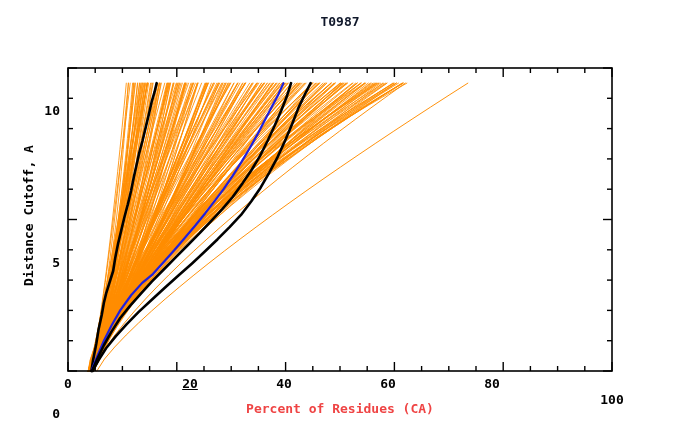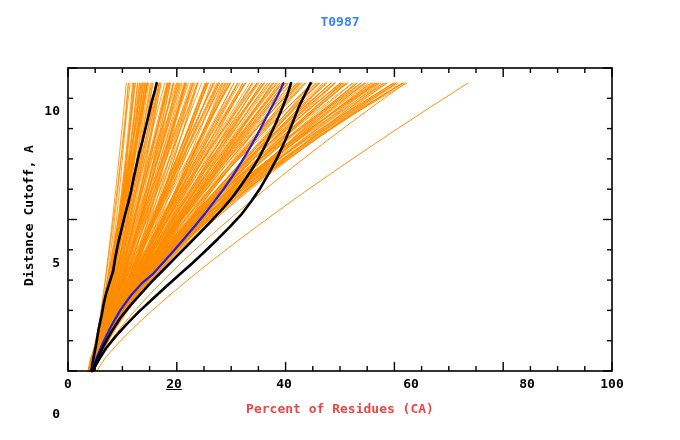--- a/index.html
+++ b/index.html
@@ -5,21 +5,21 @@
   html,body{margin:0;padding:0;}
   body{
     width:680px;height:440px;background:#ffffff;
     font-family:"DejaVu Sans Mono","Liberation Mono",monospace;
     overflow:hidden;position:relative;
   }
   #fig{position:absolute;left:0;top:0;width:680px;height:440px;}
   .ttl{
     position:absolute;left:0;top:14px;width:680px;text-align:center;
     font-family:"DejaVu Sans Mono","Liberation Mono",monospace;
-    font-size:13px;font-weight:bold;color:#3b82f6;letter-spacing:0px;
+    font-size:13px;font-weight:bold;color:#0f172a;letter-spacing:0px;
   }
   .xlab{
     position:absolute;left:0;top:401px;width:680px;text-align:center;
     font-family:"DejaVu Sans Mono","Liberation Mono",monospace;
     font-size:13px;font-weight:bold;color:#ef4444;
   }
   .ylab{
     position:absolute;left:-92px;top:208px;width:240px;text-align:center;
     transform:rotate(-90deg);transform-origin:center center;
     font-family:"DejaVu Sans Mono","Liberation Mono",monospace;
@@ -368,23 +368,23 @@
       <line x1="68" y1="68" x2="77" y2="68" stroke="#000000" stroke-width="1.4"></line>
       <line x1="612" y1="68" x2="603" y2="68" stroke="#000000" stroke-width="1.4"></line>
     </g>
 </svg>
 
 <div class="ylab">Distance Cutoff, A</div>
 <div class="xlab">Percent of Residues (CA)</div>
 
 <div id="xticklabels">
     <div class="xtl" style="left: 38px;">0</div>
-    <div class="xtl" style="left: 144px; text-decoration: underline;">20</div>
+    <div class="xtl" style="left: 160px; text-decoration: underline;">20</div>
     <div class="xtl" style="left: 254px;">40</div>
-    <div class="xtl" style="left: 381px; text-align: center;">60</div>
-    <div class="xtl" style="left: 497px;">80</div>
-    <div class="xtl" style="left: 582px;">100</div>
+    <div class="xtl" style="left: 358px; text-align: center;">60</div>
+    <div class="xtl" style="left: 462px;">80</div>
+    <div class="xtl" style="left: 582px; margin-top: 16px;">100</div>
   </div>
 <div id="yticklabels">
     <div class="ytl" style="left: 20px; top: 363px;">0</div>
     <div class="ytl" style="left: 20px; top: 211.5px;">5</div>
     <div class="ytl" style="left: 20px; top: 60px;">10</div>
   </div>
 
 </body></html>

